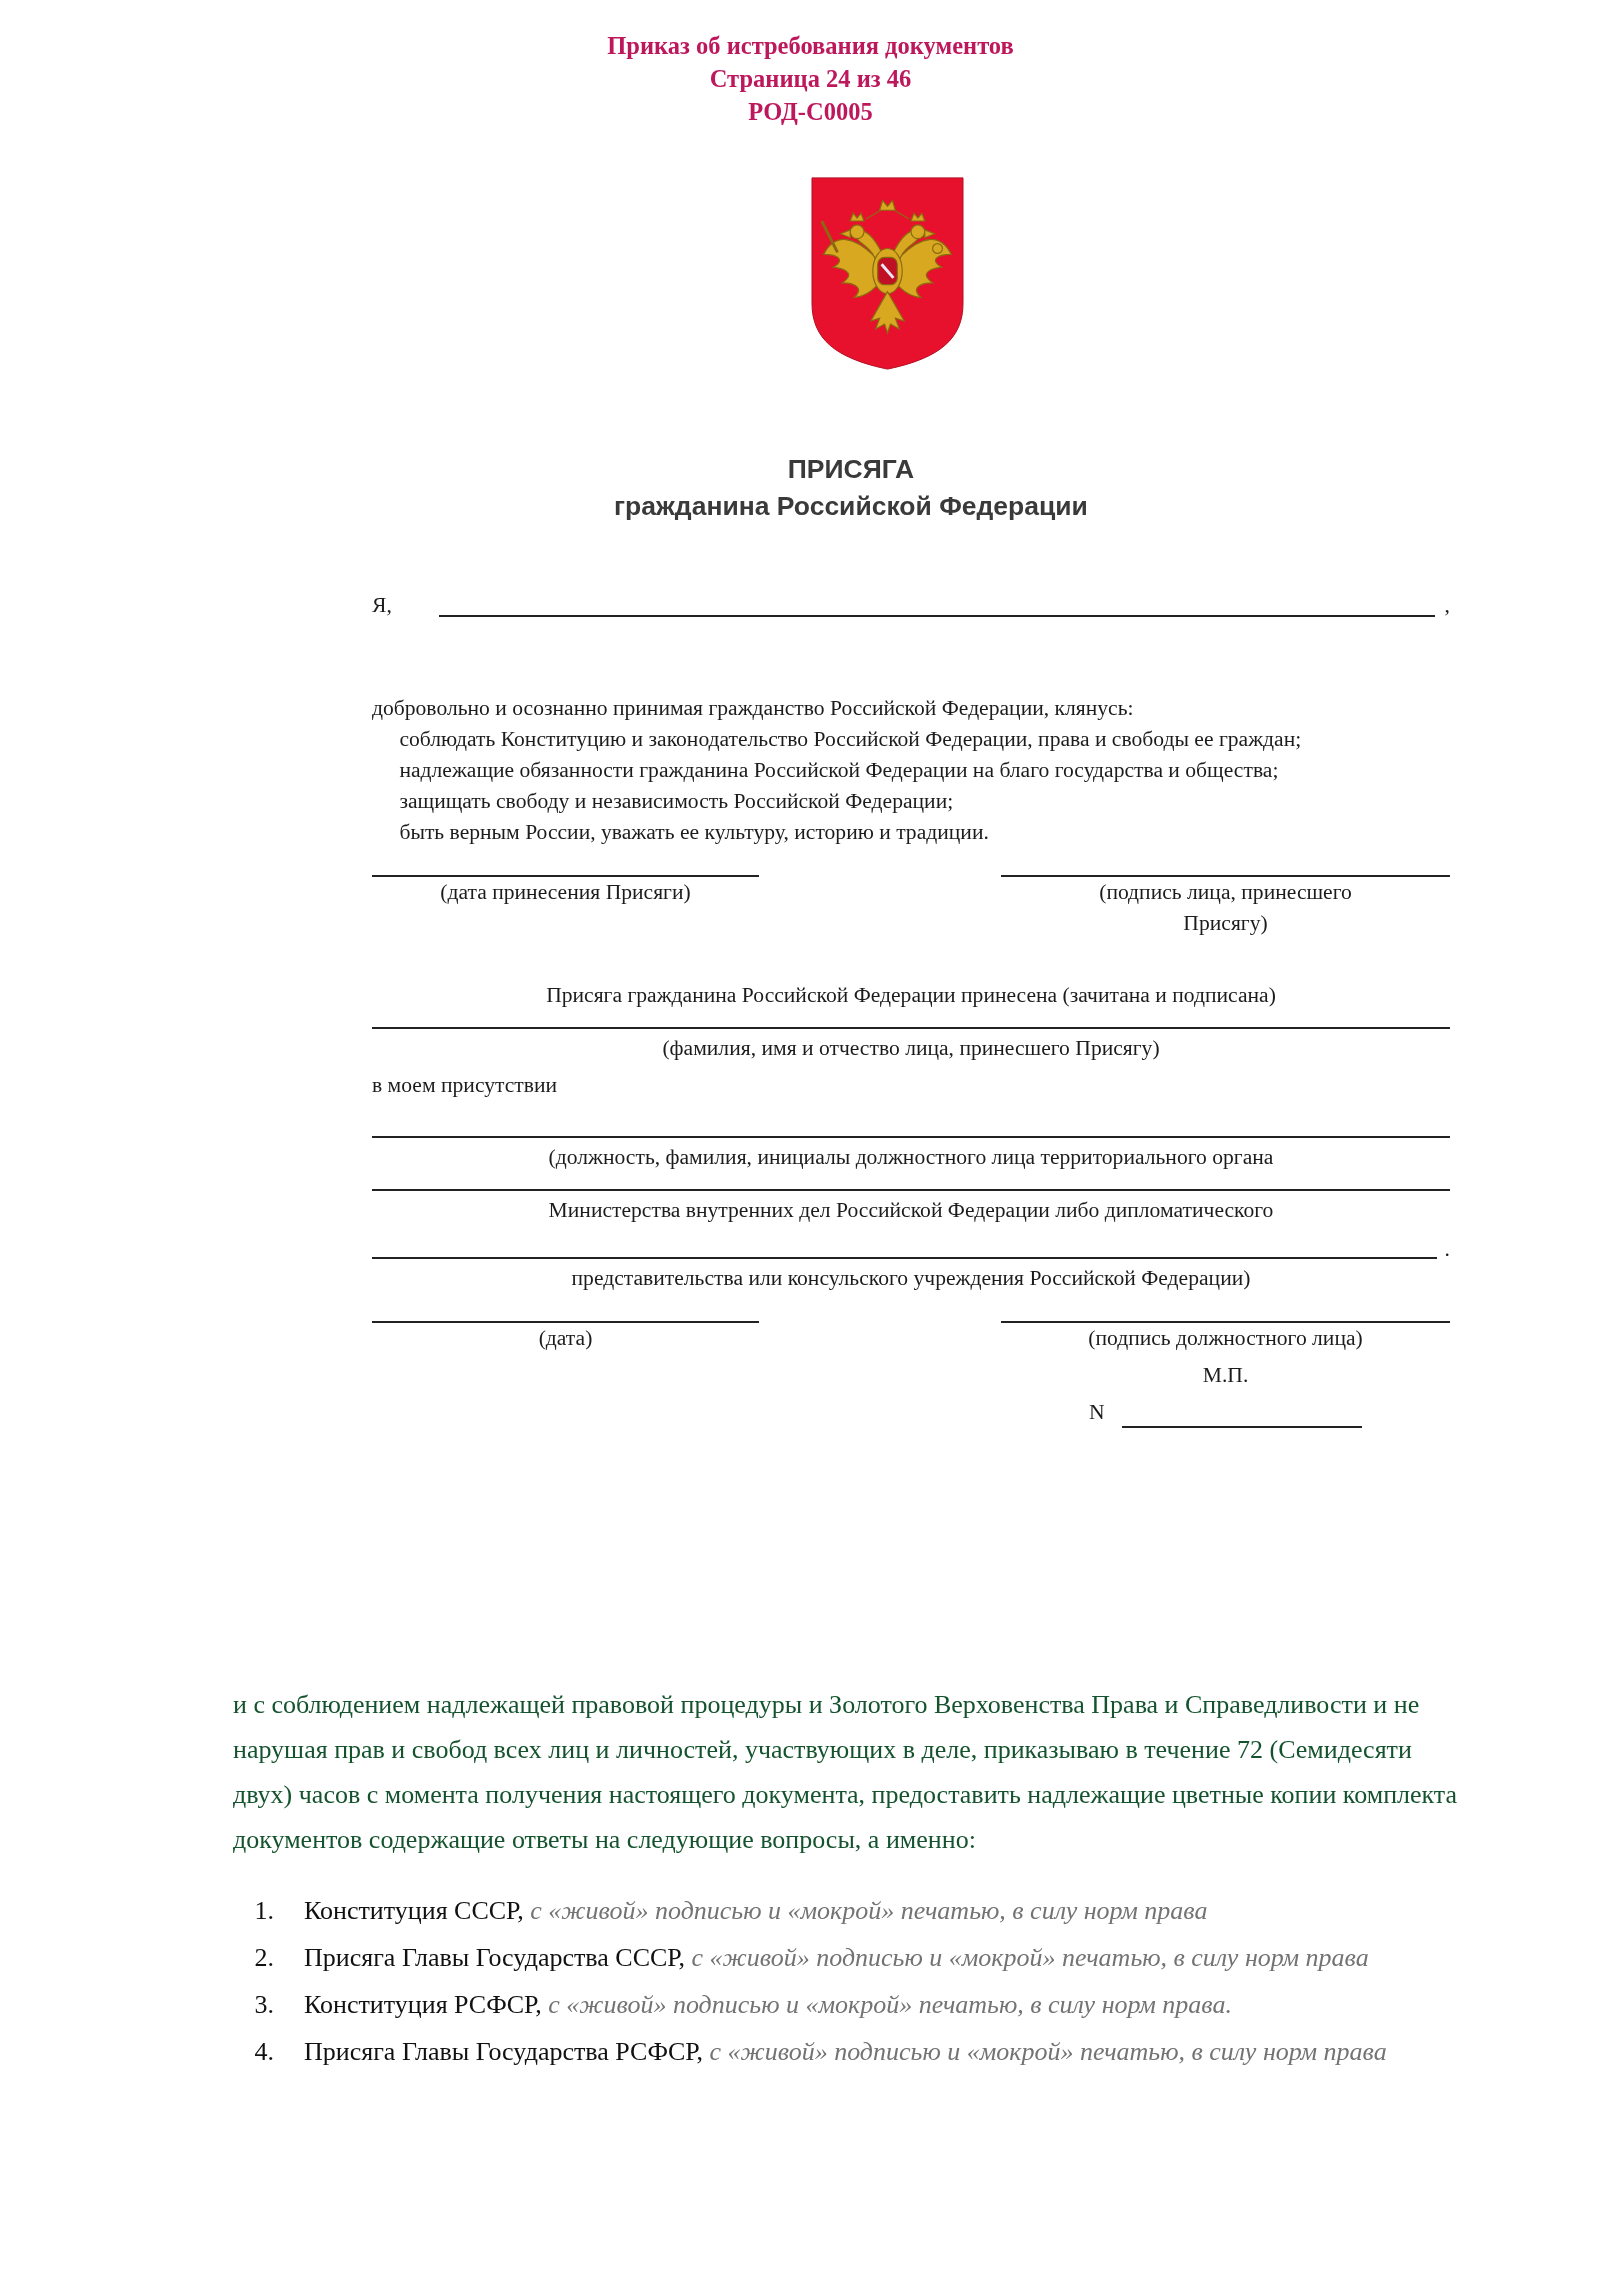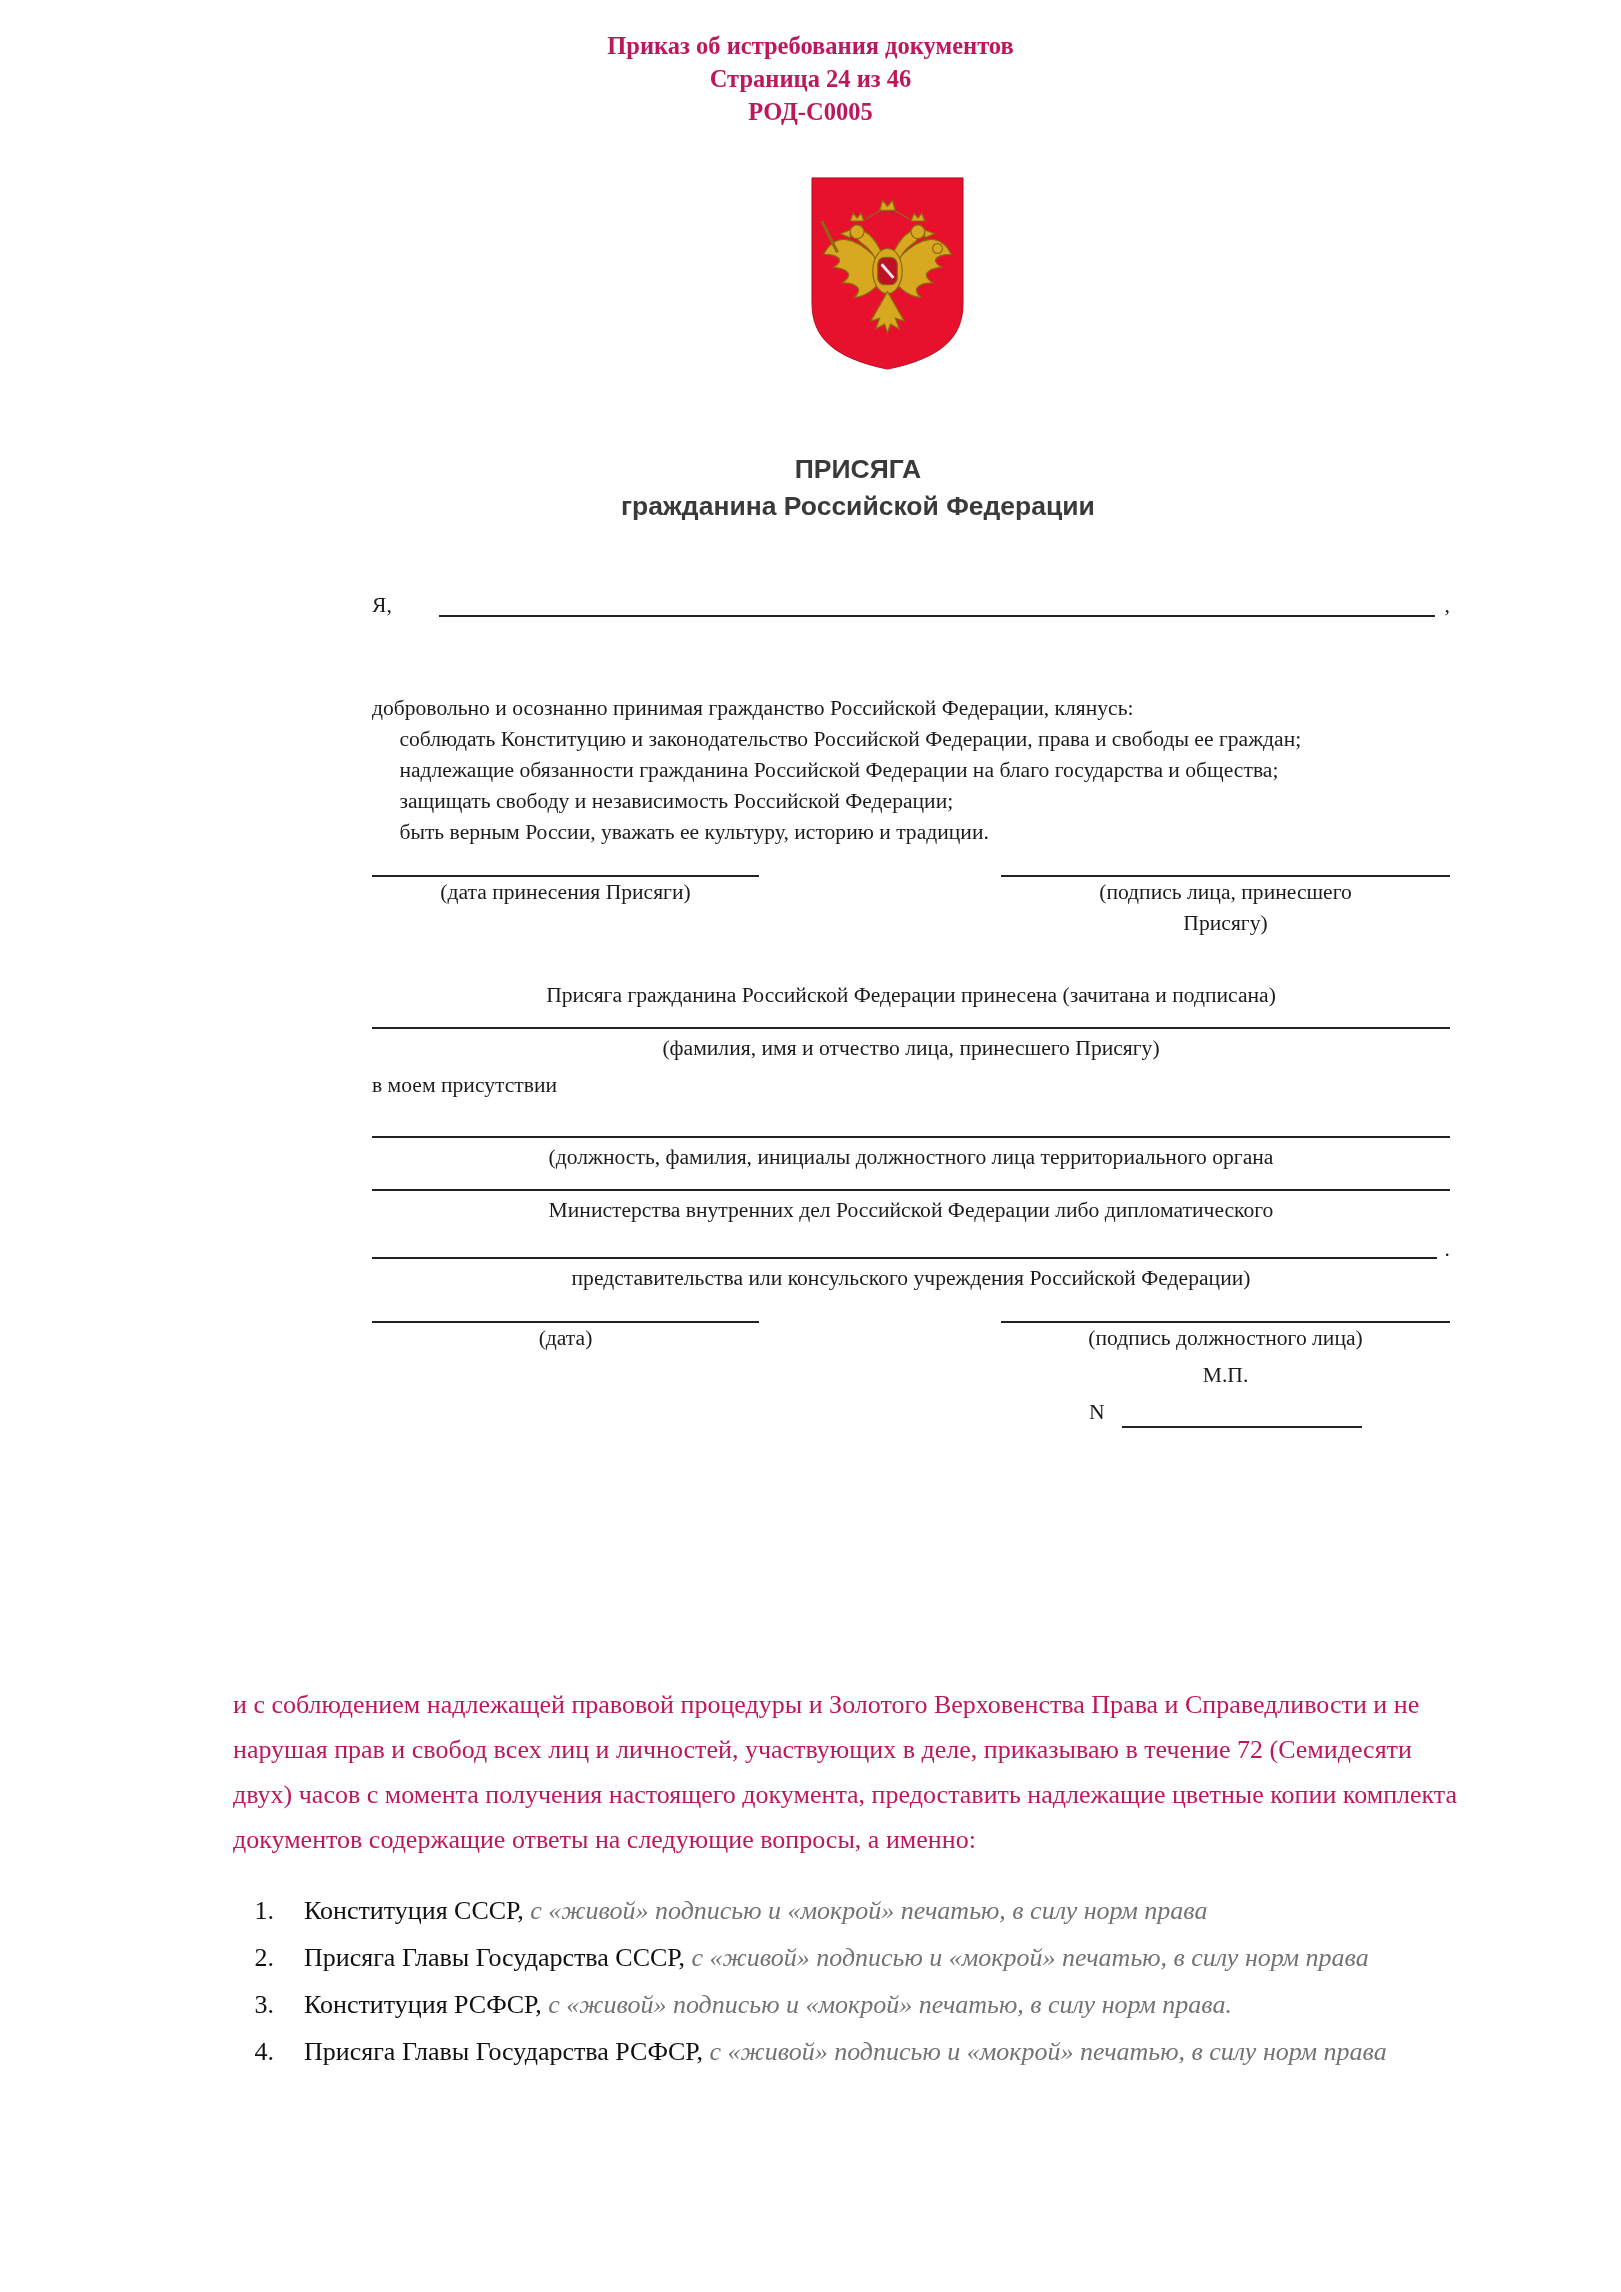--- a/index.html
+++ b/index.html
@@ -27,21 +27,21 @@
   .emblem {
     position:absolute;
     left:804px; top:172px;
     width:167px; height:203px;
   }
   .emblem svg { width:100%; height:100%; display:block; }
 
   
   .doc-title {
     position:absolute;
-    top:451px; left:243px; width:1230px;
+    top:451px; left:236px; width:1230px;
     text-align:center;
     font-family:"Liberation Sans","DejaVu Sans",sans-serif;
     font-weight:bold;
     font-size:26.5px;
     line-height:37px;
     color:#3a3a3a;
   }
 
   
   .form {
@@ -80,21 +80,21 @@
   .num-row .num-prefix { padding-right:17.6px; }
   .num-row .num-blank { width:240px; border-bottom:2px solid #222; height:23.5px; }
 
   
   .order {
     position:absolute;
     top:1682px; left:233px; width:1237px;
     font-size:26px;
     line-height:45px;
   }
-  .order-paragraph { color:#be185d; }
+  .order-paragraph { color:#14532d; }
   .order-list { margin-top:25.5px; color:#111; }
   .list-item { position:relative; padding-left:71px; margin-top:2px; }
   .list-item .num { position:absolute; left:21.6px; top:0; }
   .red-italic { font-style:italic; color:#737373; }
 </style>
 </head>
 <body>
 
 <div class="page">
 

